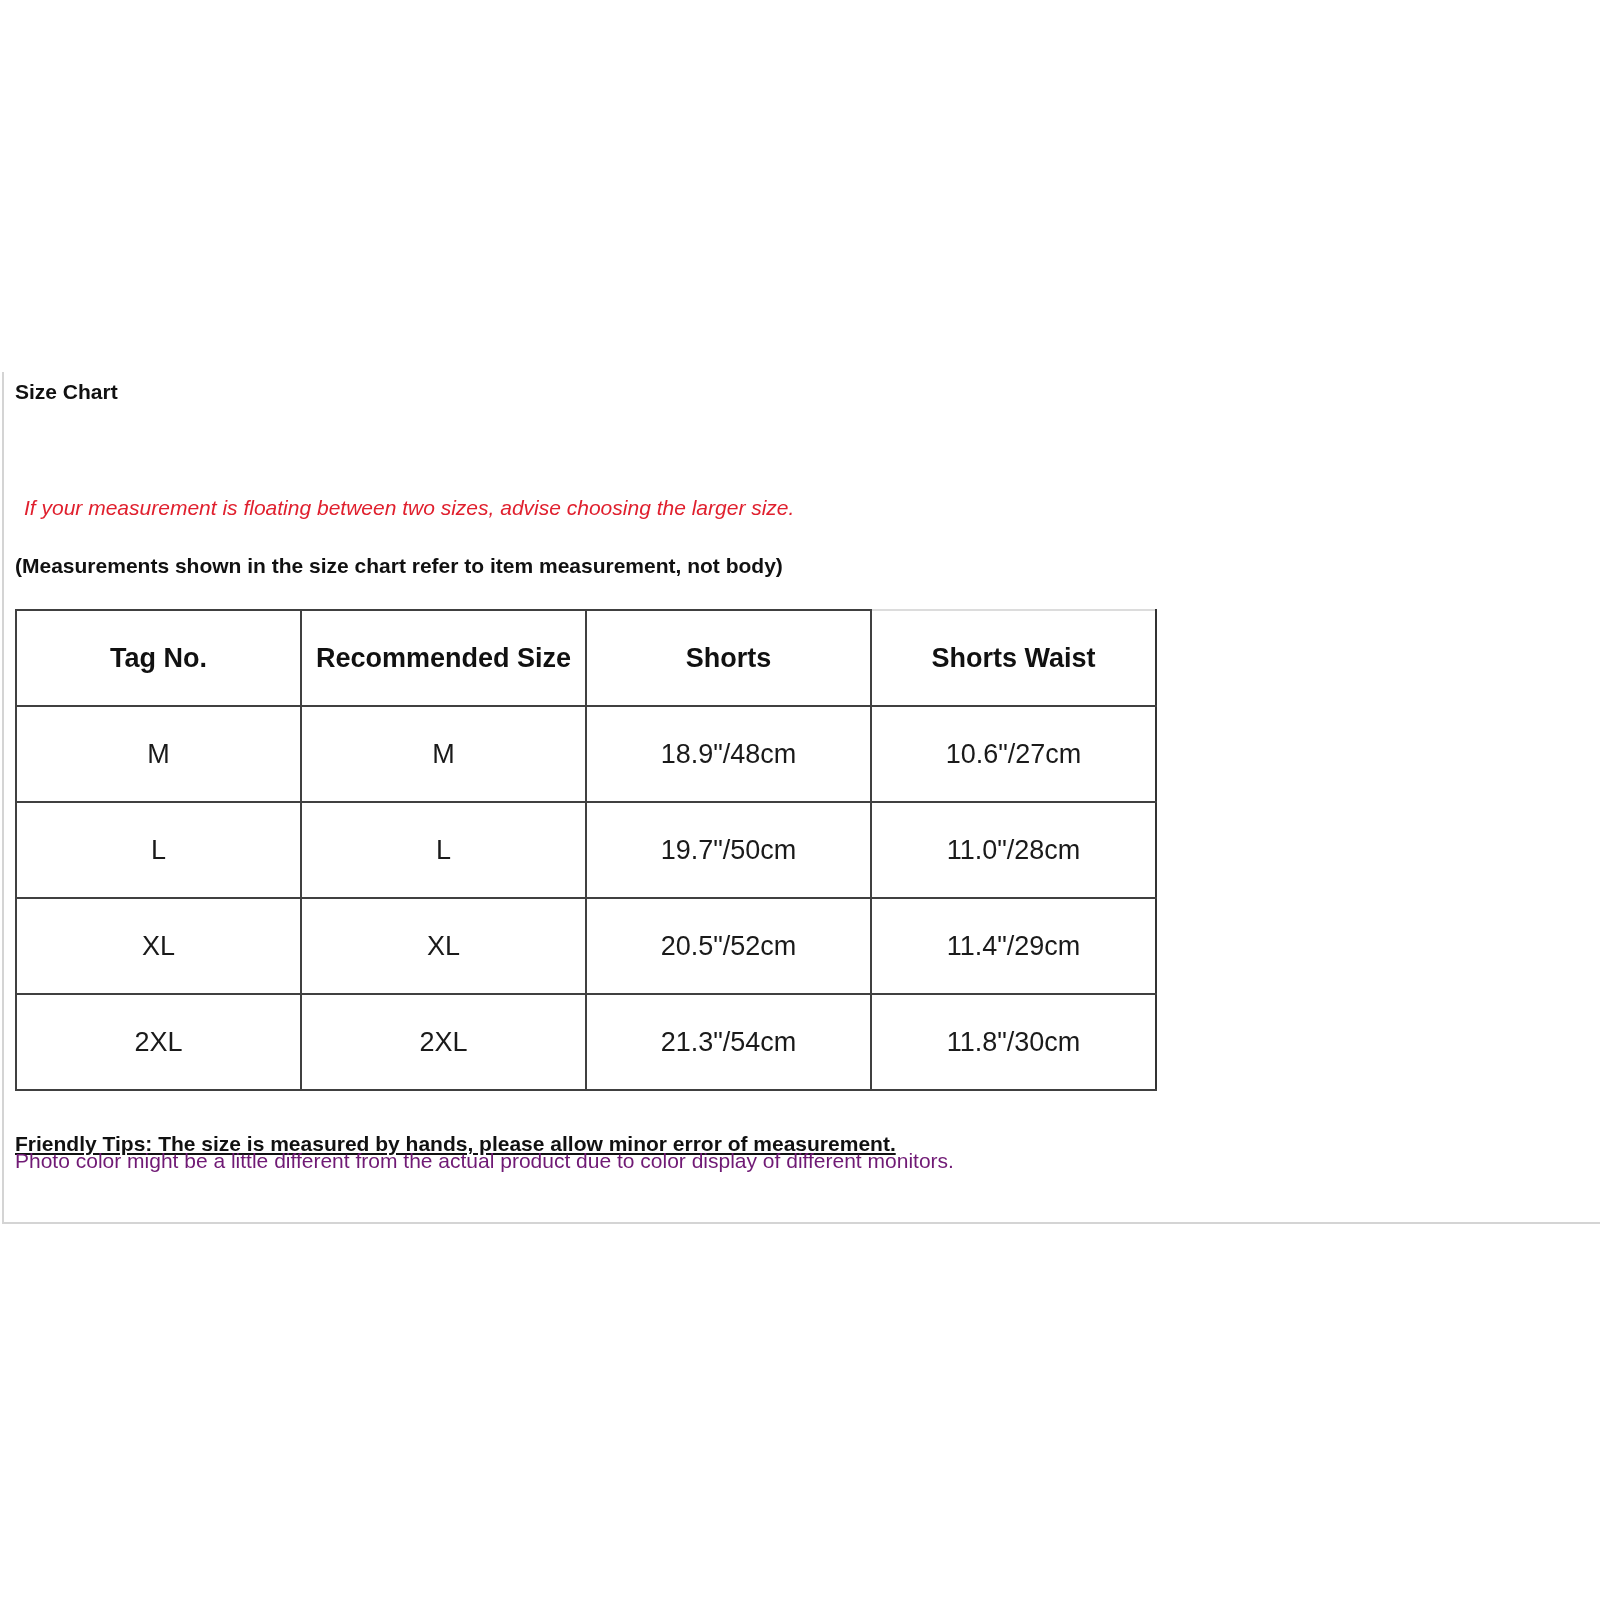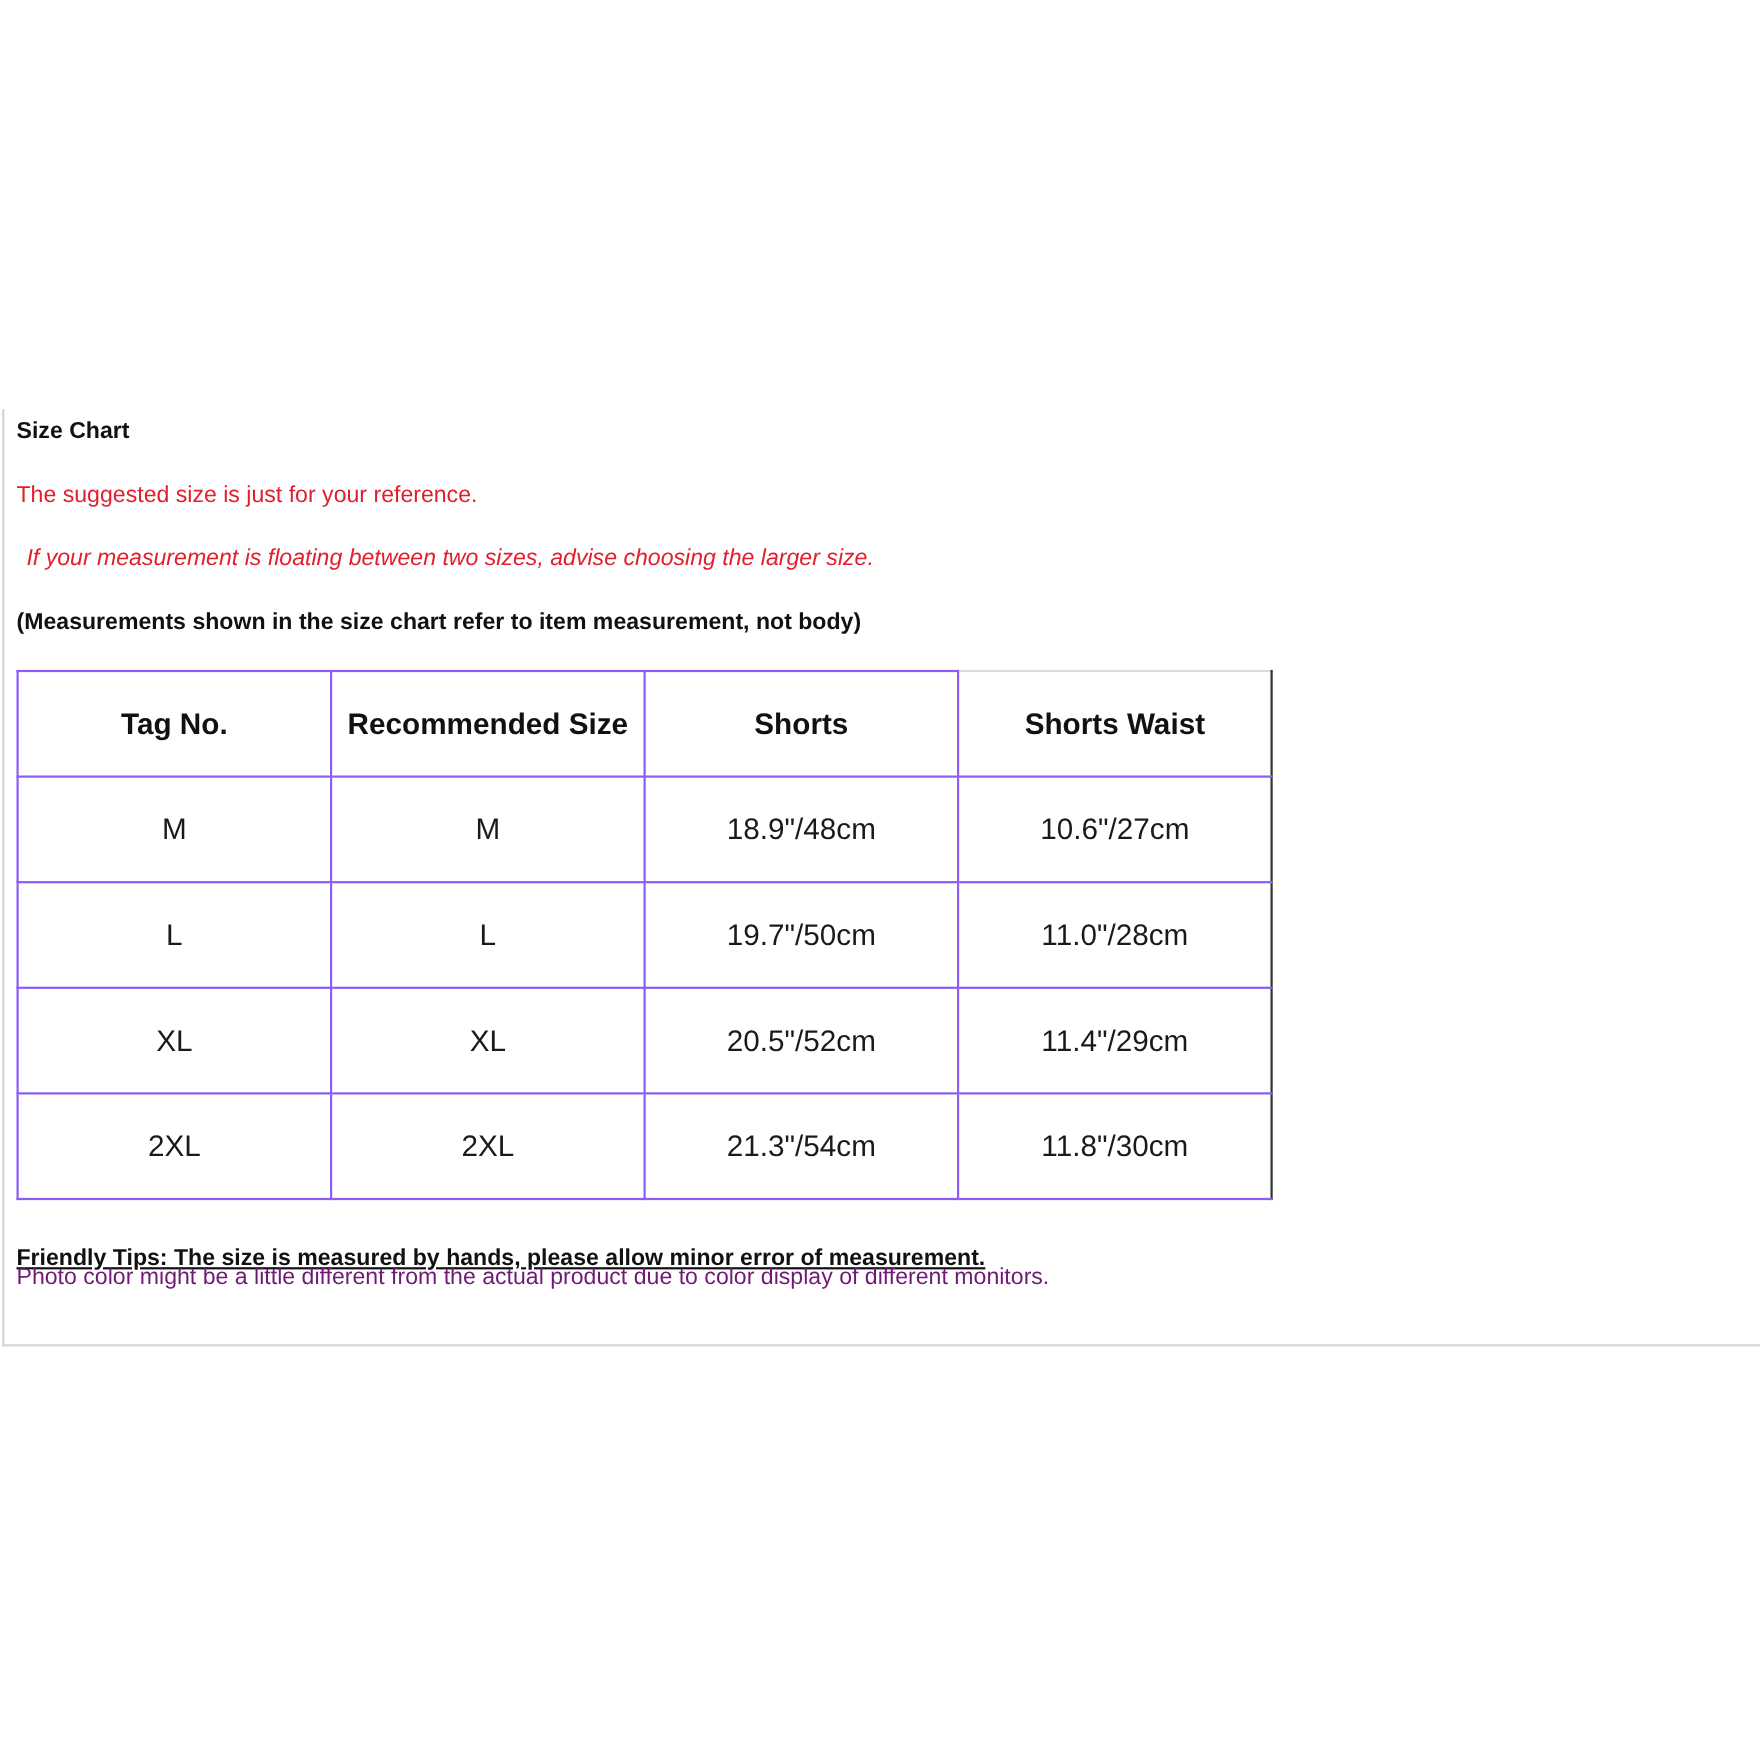--- a/index.html
+++ b/index.html
@@ -49,21 +49,21 @@
     .size-table {
       position: absolute;
       left: 11px;
       top: 237px;
       border-collapse: collapse;
       table-layout: fixed;
     }
     .size-table td, .size-table th {
       width: 285px;
       height: 96px;
-      border: 2px solid #8b5cf6;
+      border: 2px solid #404040;
       text-align: center;
       vertical-align: middle;
       font-size: 27px;
       color: #1a1a1a;
       padding: 0;
       box-sizing: border-box;
     }
     .size-table th {
       font-weight: bold;
       font-size: 27px;
@@ -85,21 +85,20 @@
       top: 772px;
       font-weight: normal;
       color: #701a75;
     }
   </style>
 </head>
 <body>
 
 <div class="panel">
   <div class="line title">Size Chart</div>
-  <div class="line red note1">The suggested size is just for your reference.</div>
   <div class="line red note2">If your measurement is floating between two sizes, advise choosing the larger size.</div>
   <div class="line measure">(Measurements shown in the size chart refer to item measurement, not body)</div>
 
   <table class="size-table">
     <tbody>
         <tr>
       <th>Tag No.</th>
       <th>Recommended Size</th>
       <th>Shorts</th>
       <th>Shorts Waist</th>

